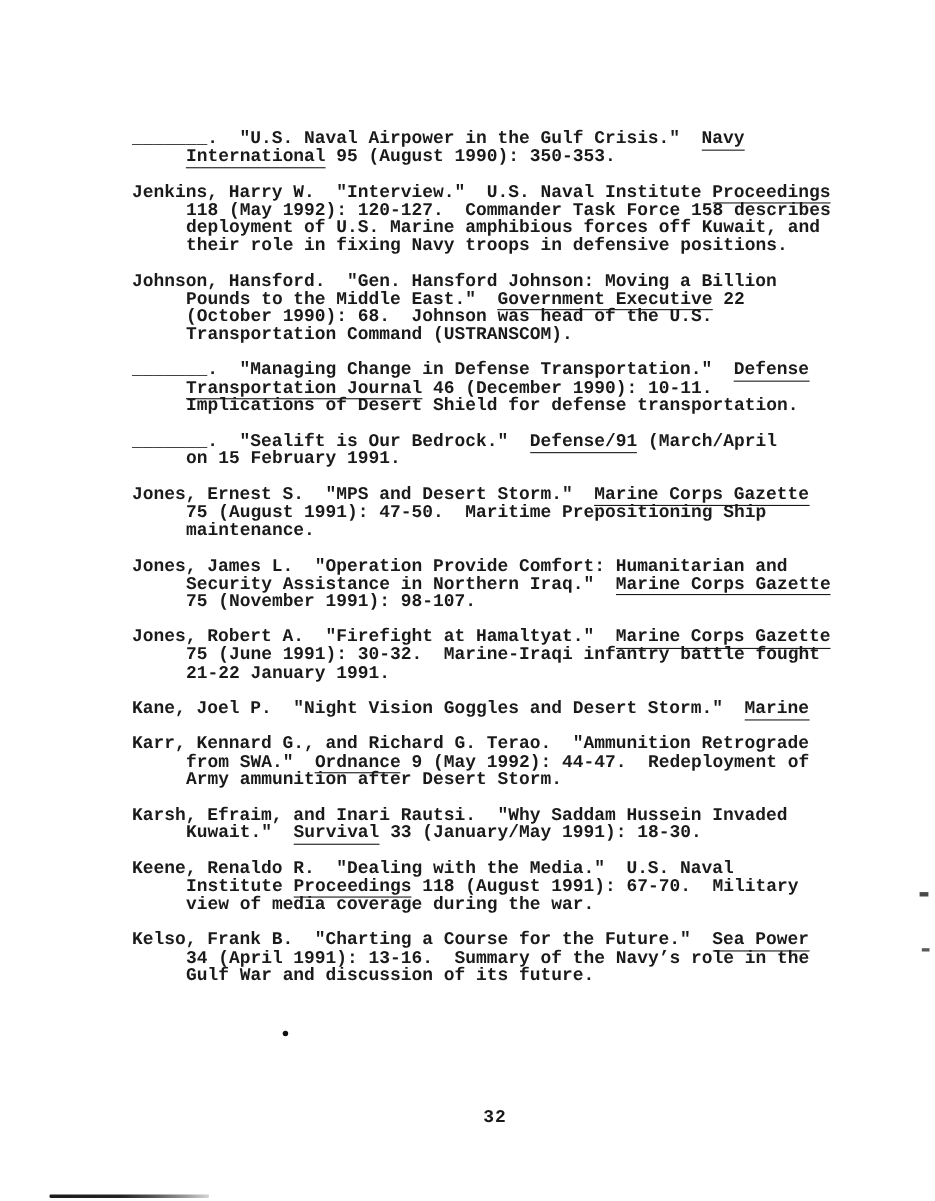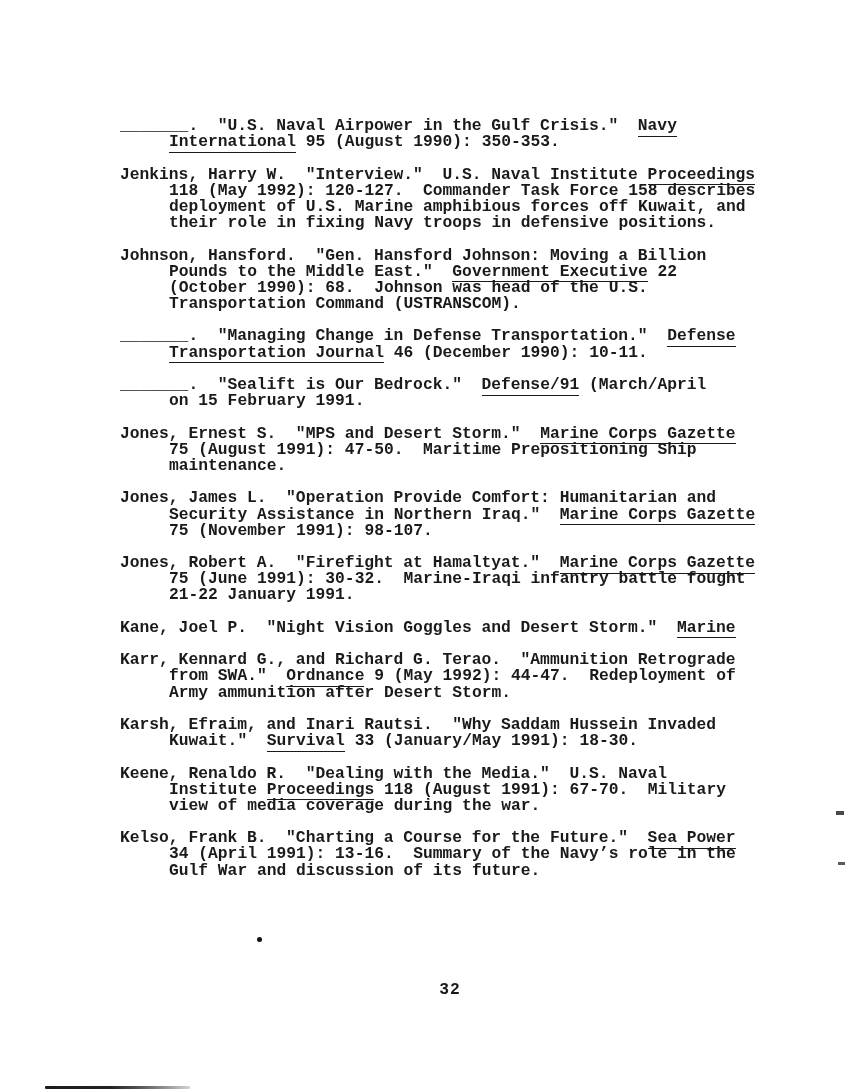--- a/index.html
+++ b/index.html
@@ -36,21 +36,21 @@
   .line.indent {
     padding-left: 49px;
   }
   .u {
     border-bottom: 1.7px solid #1a1a1a;
     padding-bottom: 0.5px;
   }
   .page-number {
     position: absolute;
     left: 120px;
-    top: 982px;
+    top: 1008px;
     width: 660px;
     text-align: center;
     font-size: 16.3px;
     line-height: 16.2px;
     letter-spacing: 1px;
   }
   
   .speck-dot {
     position: absolute;
     left: 257px;
@@ -104,20 +104,21 @@
       </div>
       <div class="entry">
         <div class="line"><span>Johnson, Hansford.  "Gen. Hansford Johnson: Moving a Billion</span></div>
         <div class="line indent"><span>Pounds to the Middle East."  </span><span class="u">Government Executive</span><span> 22</span></div>
         <div class="line indent"><span>(October 1990): 68.  Johnson was head of the U.S.</span></div>
         <div class="line indent"><span>Transportation Command (USTRANSCOM).</span></div>
       </div>
       <div class="entry">
         <div class="line"><span>_______.  "Managing Change in Defense Transportation."  </span><span class="u">Defense</span></div>
         <div class="line indent"><span class="u">Transportation Journal</span><span> 46 (December 1990): 10-11.</span></div>
+        <div class="line indent"><span>Implications of Desert Shield for defense transportation.</span></div>
       </div>
       <div class="entry">
         <div class="line"><span>_______.  "Sealift is Our Bedrock."  </span><span class="u">Defense/91</span><span> (March/April</span></div>
         <div class="line indent"><span>on 15 February 1991.</span></div>
       </div>
       <div class="entry">
         <div class="line"><span>Jones, Ernest S.  "MPS and Desert Storm."  </span><span class="u">Marine Corps Gazette</span></div>
         <div class="line indent"><span>75 (August 1991): 47-50.  Maritime Prepositioning Ship</span></div>
         <div class="line indent"><span>maintenance.</span></div>
       </div>

